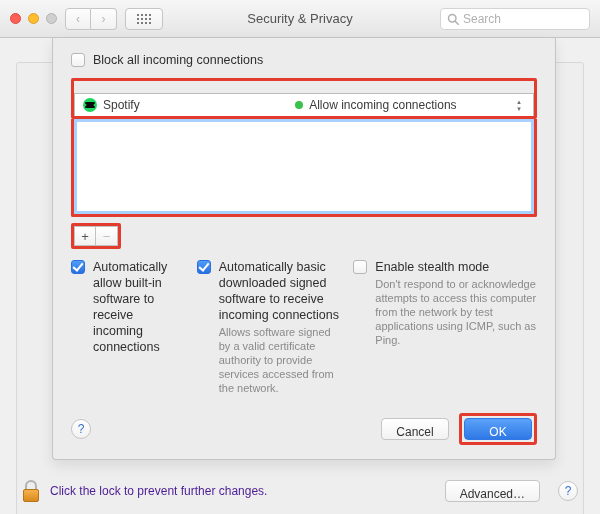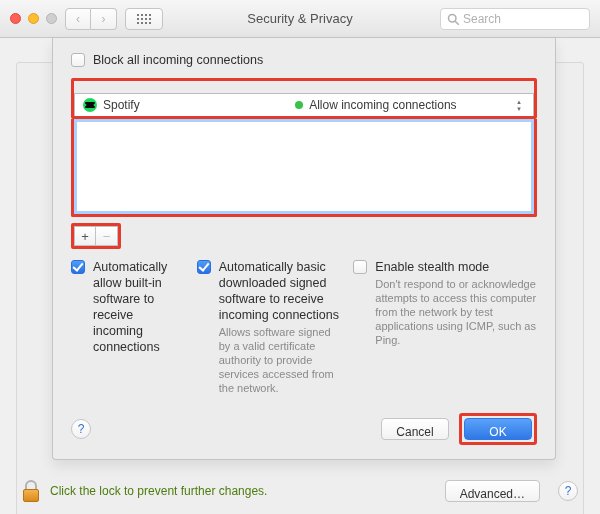--- a/index.html
+++ b/index.html
@@ -212,21 +212,21 @@
   .lock .body {
     position: absolute; left: 1px; right: 1px; bottom: 0; height: 13px;
     background: linear-gradient(#f7b24c,#d98a1e);
     border: 1px solid #b87515; border-radius: 2px;
   }
   .lock .shk {
     position: absolute; top: 0; left: 3px; right: 3px; height: 11px;
     border: 2px solid #b3b2b2; border-bottom: none;
     border-radius: 7px 7px 0 0;
   }
-  .lock-text { font-size: 12px; color: #4d7c0f; }
+  .lock-text { font-size: 12px; color: #4c1d95; }
   .adv-btn { margin-left: auto; }
   .help2 { margin-left: 8px; }
 
   .hl-row { border: 3px solid #e33b2e; border-radius: 2px; }
 </style>
 </head>
 <body>
 
 <div class="titlebar">
   <div class="traffic">

